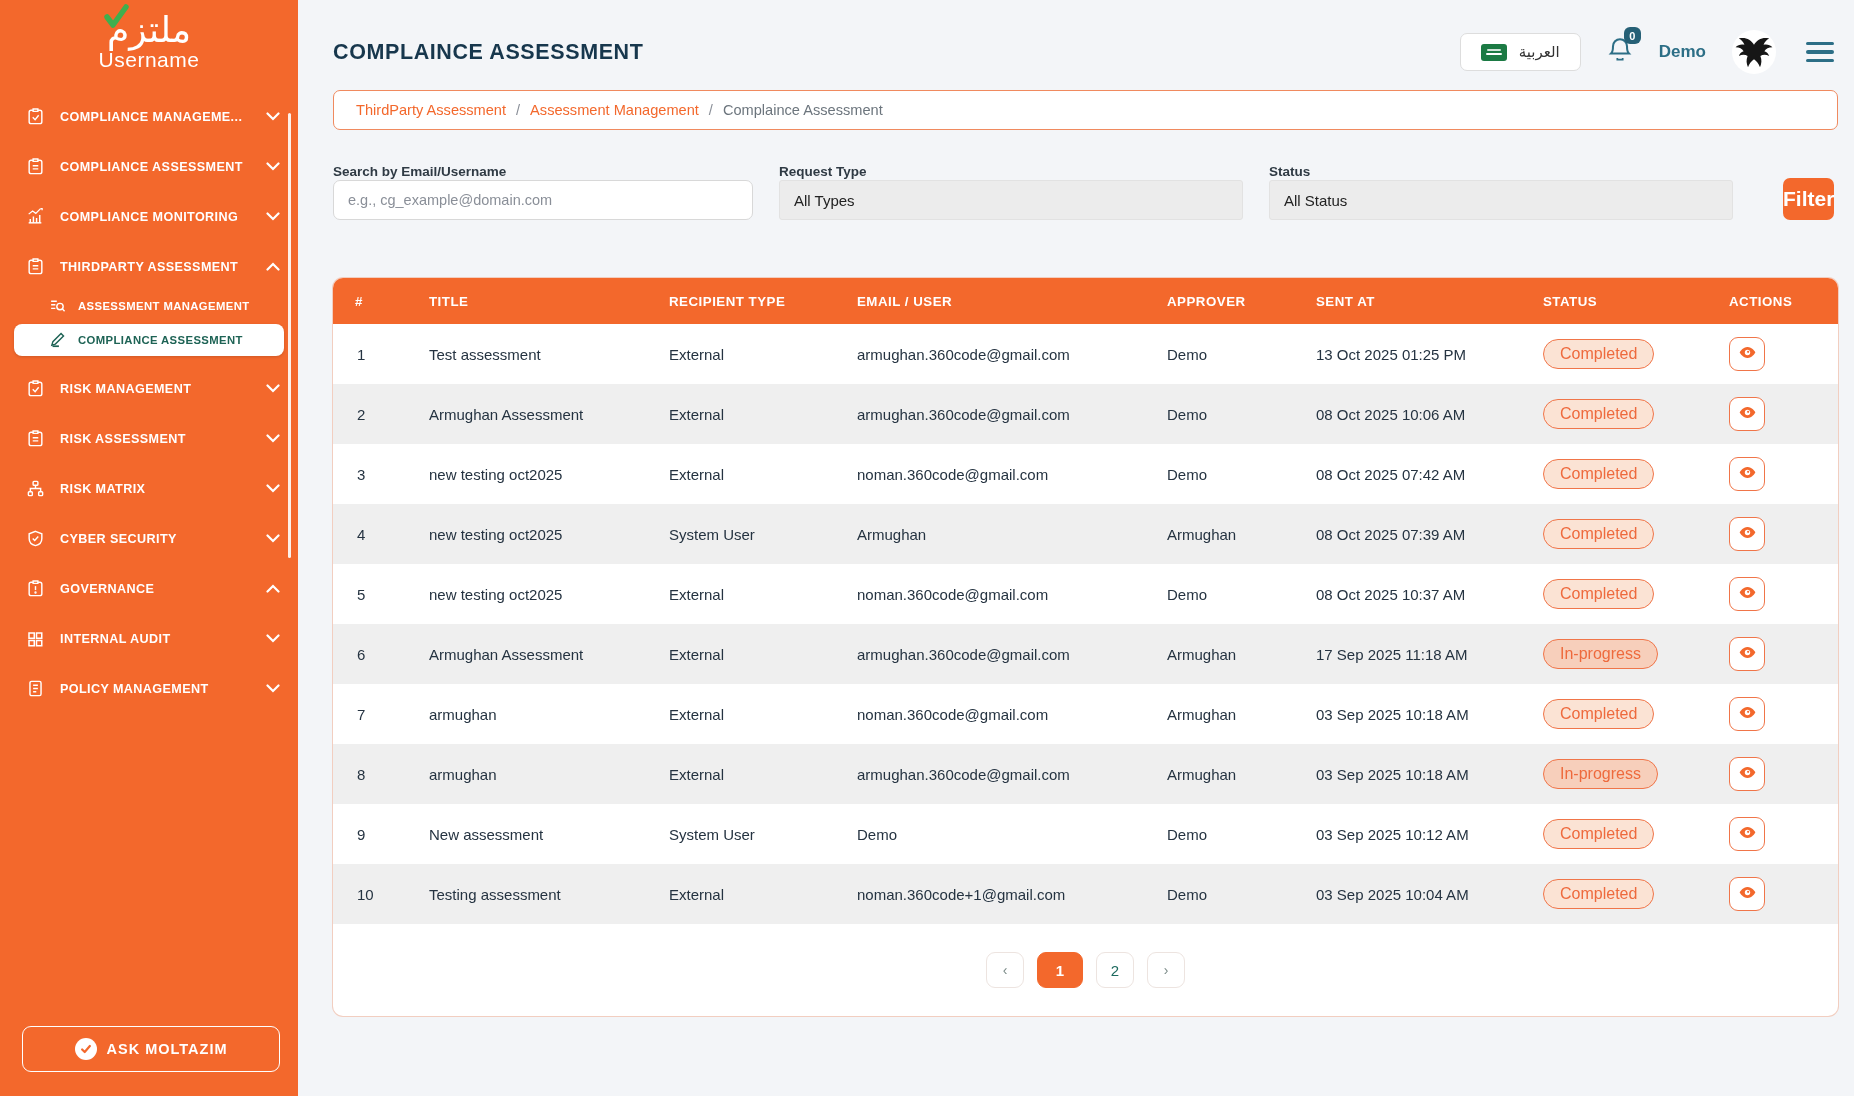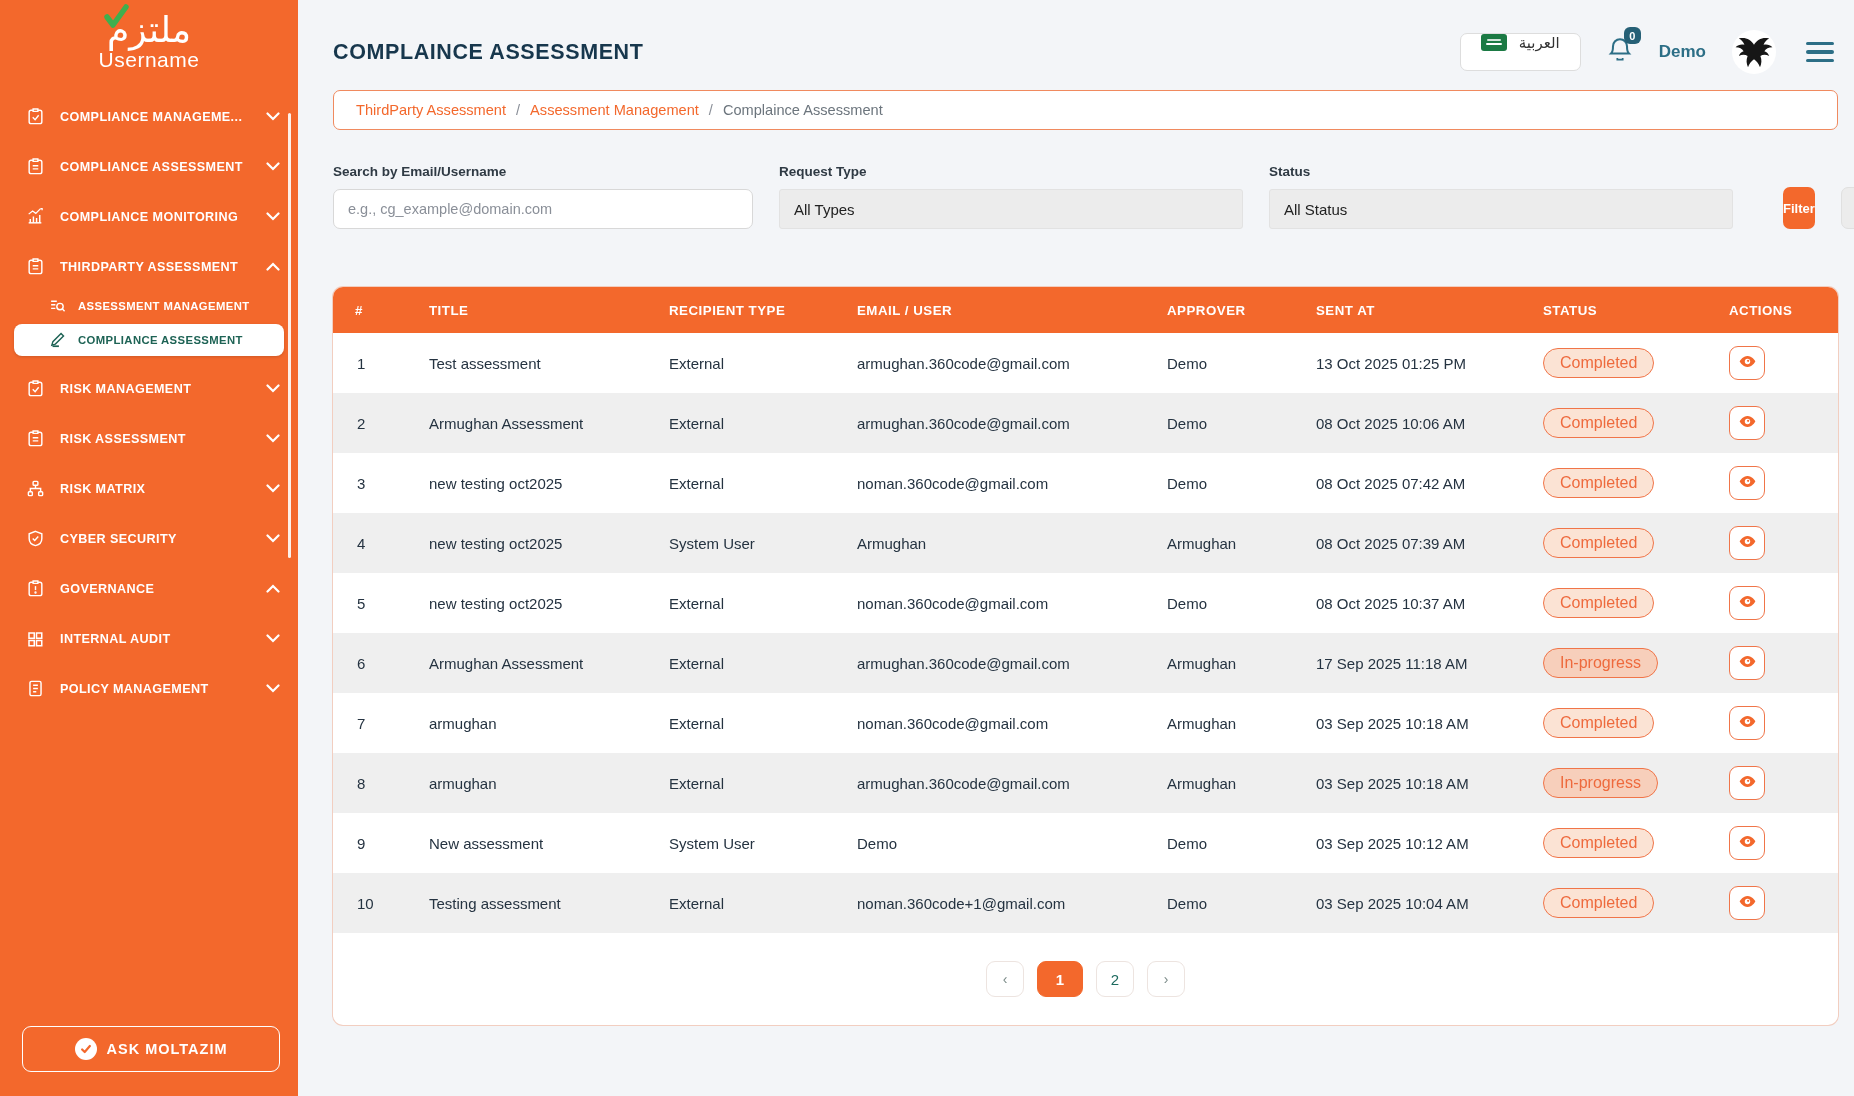--- a/index.html
+++ b/index.html
@@ -69,21 +69,21 @@
     font-family:inherit;
   }
   .ask-check{width:22px;height:22px;border-radius:50%;background:#fff;display:flex;align-items:center;justify-content:center;}
 
   
   .main{position:absolute;left:298px;top:0;right:0;bottom:0;padding:26px 16px 0 35px;}
   .topbar{display:flex;justify-content:space-between;align-items:center;height:52px;}
   .page-title{font-size:21.5px;font-weight:800;color:var(--navy);letter-spacing:.6px;}
   .topbar-right{display:flex;align-items:center;gap:26px;}
   .lang-btn{
-    display:flex;gap:12px;background:#fff;
+    display:flex;align-items:center;gap:12px;background:#fff;
     border:1px solid #ddd;border-radius:7px;height:38px;padding:0 20px;
     font-size:15px;color:#333;cursor:pointer;font-family:inherit;
   }
   .flag{width:26px;height:17px;background:#1B7A44;border-radius:3px;position:relative;display:inline-block;}
   .flag:after{content:"";position:absolute;left:5px;right:5px;top:9px;height:2px;background:#fff;border-radius:1px;}
   .flag:before{content:"";position:absolute;left:6px;right:6px;top:5px;height:2px;background:rgba(255,255,255,.8);border-radius:1px;}
   .bell-wrap{position:relative;cursor:pointer;}
   .bell-badge{
     position:absolute;top:-9px;right:-8px;min-width:17px;height:17px;
     background:var(--teal-dark);color:#fff;font-size:11px;font-weight:700;
@@ -100,34 +100,34 @@
   .breadcrumb{
     margin-top:12px;height:40px;background:#fff;border:1px solid #F08A5F;
     border-radius:7px;display:flex;align-items:center;padding:0 22px;gap:10px;
     font-size:14.6px;
   }
   .crumb-link{color:var(--accent);cursor:pointer;text-decoration:none;}
   .crumb-sep{color:#8a8f98;}
   .crumb-current{color:#6C757D;}
 
   .filters{margin-top:34px;display:flex;align-items:flex-end;gap:26px;}
-  .field{display:flex;flex-direction:column;gap:10px;}
+  .field{display:flex;flex-direction:column;gap:1px;}
   .field label{font-size:13.5px;font-weight:700;color:#2F3A44;}
   .search-input{
     width:420px;height:40px;border:1px solid #D8D8D8;border-radius:7px;
     padding:0 14px;font-size:14.5px;color:#333;background:#fff;font-family:inherit;outline:none;
   }
   .search-input::placeholder{color:#8a8f98;}
   .select-box{
     width:464px;height:40px;background:#ECECEC;border:1px solid #E2E2E2;border-radius:3px;
     display:flex;align-items:center;padding:0 14px;font-size:15px;color:#222;cursor:pointer;
   }
   .btn-filter{
     height:42px;width:82px;background:var(--accent);color:#fff;border:none;border-radius:7px;
-    font-size:13px;font-weight:700;cursor:pointer;margin-left:24px;font-family:inherit;
+    font-size:21px;font-weight:700;cursor:pointer;margin-left:24px;font-family:inherit;
   }
   .btn-clear{
     height:42px;width:80px;background:#ECECEC;color:#222;border:1px solid #E0E0E0;border-radius:7px;
     font-size:15px;font-weight:700;cursor:pointer;font-family:inherit;padding-left:16px;
   }
 
   
   .table-card{
     margin-top:58px;background:#fff;border-radius:10px;
     box-shadow:0 0 0 1px rgba(242,105,46,.28);

